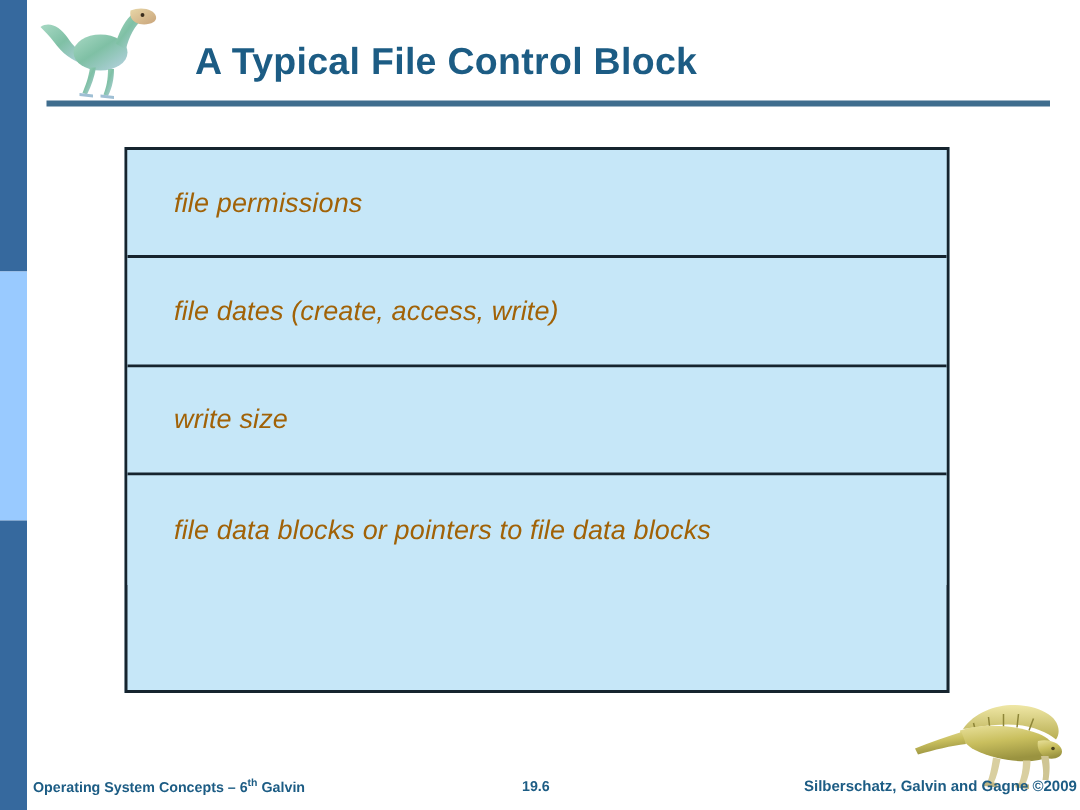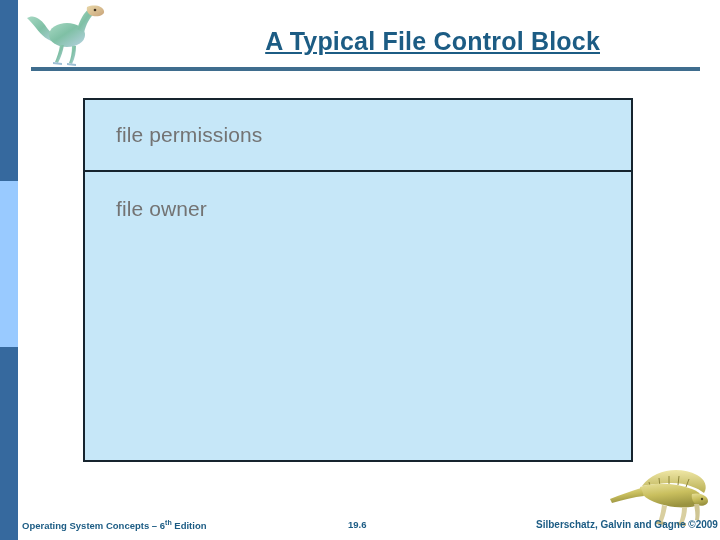--- a/index.html
+++ b/index.html
@@ -48,27 +48,26 @@
     position: absolute;
     left: 0; top: 0;
     width: 720px;
     height: 74px;
   }
   .page-title {
     position: absolute;
     left: 130px;
     top: 27px;
     width: 470px;
-    text-align: right;
+    text-align: left;
     font-size: 25px;
     font-weight: bold;
     color: #1c5c84;
     letter-spacing: 0.2px;
     white-space: nowrap;
-    text-decoration: underline;
   }
   .title-rule {
     position: absolute;
     left: 31px;
     top: 67px;
     width: 669px;
     height: 4px;
     background: #3f6d8e;
   }
 
@@ -105,24 +104,25 @@
     border-bottom: 2px solid #16242e;
     background: #c6e7f8;
     display: flex;
     align-items: center;
     padding-left: 31px;
   }
   .fcb-row:last-child {
     border-bottom: none;
   }
   .fcb-label {
-    font-size: 21px;
-    color: #737373;
+    font-size: 18px;
+    color: #a16207;
     white-space: nowrap;
     letter-spacing: 0.1px;
+    font-style: italic;
   }
 
   
   .footer {
     position: absolute;
     left: 0;
     top: 519px;
     width: 720px;
     height: 21px;
   }
@@ -198,21 +198,27 @@
   <path d="M48 44 C48 51 47 56 45 61 L48 62 C51 56 52 50 52 44 Z" fill="url(#gDinoA)"></path>
   <path d="M29 60 L38 61 L38 63 L29 62 Z" fill="#9fbfd4"></path>
   <path d="M43 61 L52 62 L52 64 L43 63 Z" fill="#9fbfd4"></path>
 </svg>
 
 <div class="fcb-table">
   <div class="fcb-row">
     <span class="fcb-label">file permissions</span>
   </div>
   <div class="fcb-row">
-    <span class="fcb-label">file owner</span>
+    <span class="fcb-label">file dates (create, access, write)</span>
+  </div>
+  <div class="fcb-row">
+    <span class="fcb-label">write size</span>
+  </div>
+  <div class="fcb-row">
+    <span class="fcb-label">file data blocks or pointers to file data blocks</span>
   </div>
 </div>
 
 <svg class="dino-bottom" viewBox="0 0 110 60">
   <defs>
     <linearGradient id="gDinoB" x1="0" y1="0" x2="0.3" y2="1">
       <stop offset="0%" stop-color="#e8e09a"></stop>
       <stop offset="50%" stop-color="#c9bf5e"></stop>
       <stop offset="100%" stop-color="#9a9340"></stop>
     </linearGradient>
@@ -233,16 +239,16 @@
   <circle cx="98" cy="33" r="1.2" fill="#4a4420"></circle>
 
   <path d="M58 39 C57 46 56 51 54 56 L58 57 C61 51 62 45 63 40 Z" fill="#d9cfa0"></path>
   <path d="M78 41 C78 47 77 52 75 57 L79 58 C82 52 83 46 83 41 Z" fill="#d9cfa0"></path>
   <path d="M90 38 C91 44 92 49 91 54 L95 54 C96 48 96 43 95 38 Z" fill="#cfc593"></path>
   <path d="M52 55 L61 56 L61 59 L52 58 Z" fill="#bfb584"></path>
   <path d="M73 56 L82 57 L82 60 L73 59 Z" fill="#bfb584"></path>
 </svg>
 
 <div class="footer">
-  <div class="footer-left"><span>Operating System Concepts – 6</span><sup>th</sup><span> Edition</span></div>
+  <div class="footer-left"><span>Operating System Concepts – 6</span><sup>th</sup><span> Galvin</span></div>
   <div class="footer-center">19.6</div>
   <div class="footer-right">Silberschatz, Galvin and Gagne ©2009</div>
 </div>
 
 </body></html>

